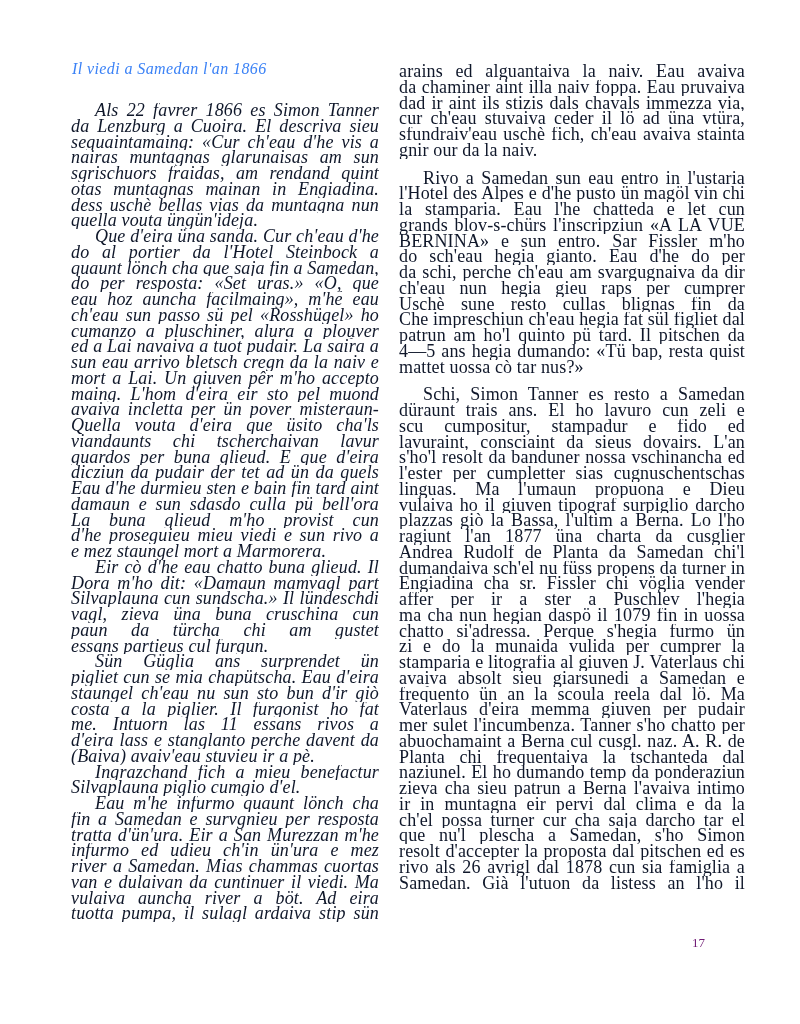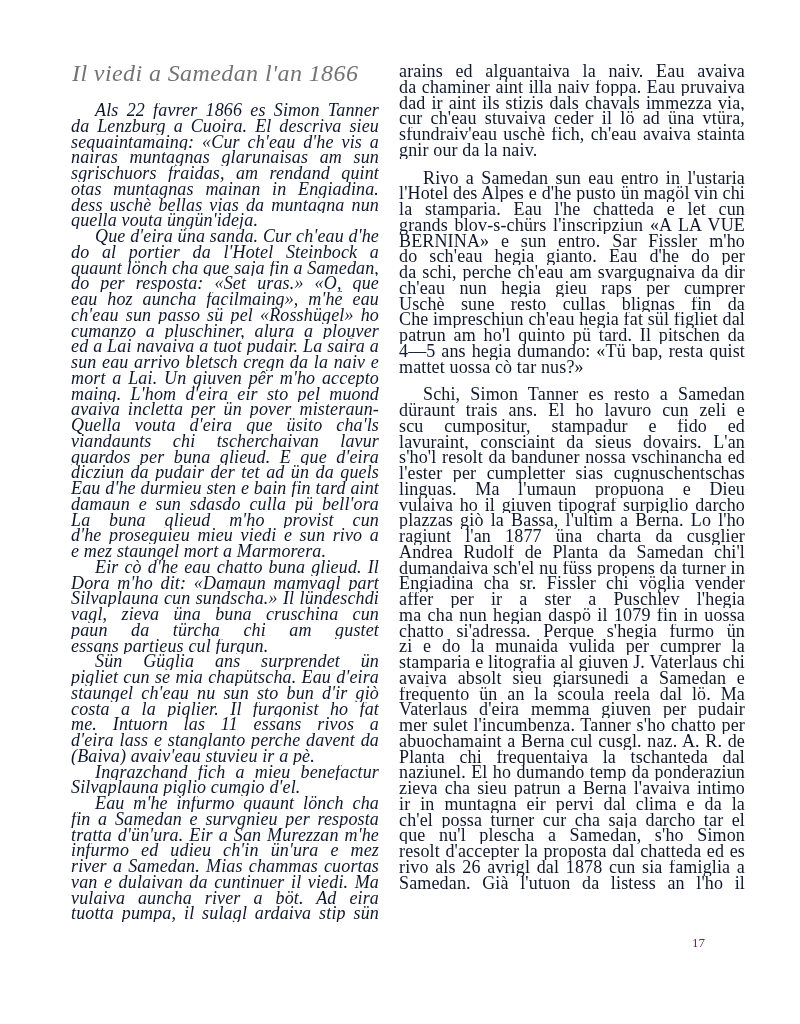--- a/index.html
+++ b/index.html
@@ -9,23 +9,23 @@
     height: 1024px;
     background: #ffffff;
     overflow: hidden;
     font-family: "Liberation Serif", serif;
   }
   .doc-title {
     position: absolute;
     left: 72px;
     top: 60px;
     font-style: italic;
-    font-size: 24px;
+    font-size: 16px;
     letter-spacing: 0.4px;
-    color: #737373;
+    color: #3b82f6;
     white-space: nowrap;
   }
   .column {
     position: absolute;
     font-size: 18px;
     line-height: 15.75px;
     color: #0f172a;
     letter-spacing: 0.15px;
   }
   #col-left  { left: 71px;  top: 103px; width: 308px; font-style: italic; }
@@ -169,19 +169,19 @@
         <div class="line">frequento ün an la scoula reela dal lö. Ma</div>
         <div class="line">Vaterlaus d'eira memma giuven per pudair assu-</div>
         <div class="line">mer sulet l'incumbenza. Tanner s'ho chatto per ün</div>
         <div class="line">abuochamaint a Berna cul cusgl. naz. A. R. de</div>
         <div class="line">Planta chi frequentaiva la tschanteda dal Cussagl</div>
         <div class="line">naziunel. El ho dumando temp da ponderaziun e,</div>
         <div class="line">zieva cha sieu patrun a Berna l'avaiva intimo dad</div>
         <div class="line">ir in muntagna eir pervi dal clima e da la sandet e</div>
         <div class="line">ch'el possa turner cur cha saja darcho tar el scha</div>
         <div class="line">que nu'l plescha a Samedan, s'ho Simon Tanner</div>
-        <div class="line">resolt d'accepter la proposta dal chatteda ed es</div>
+        <div class="line">resolt d'accepter la proposta dal pitschen ed es</div>
         <div class="line">rivo als 26 avrigl dal 1878 cun sia famiglia a</div>
         <div class="line">Samedan. Già l'utuon da listess an l'ho il consorzi</div>
       </div>
     </div>
   <div class="page-number">17</div>
 </div>
 
 </body></html>

